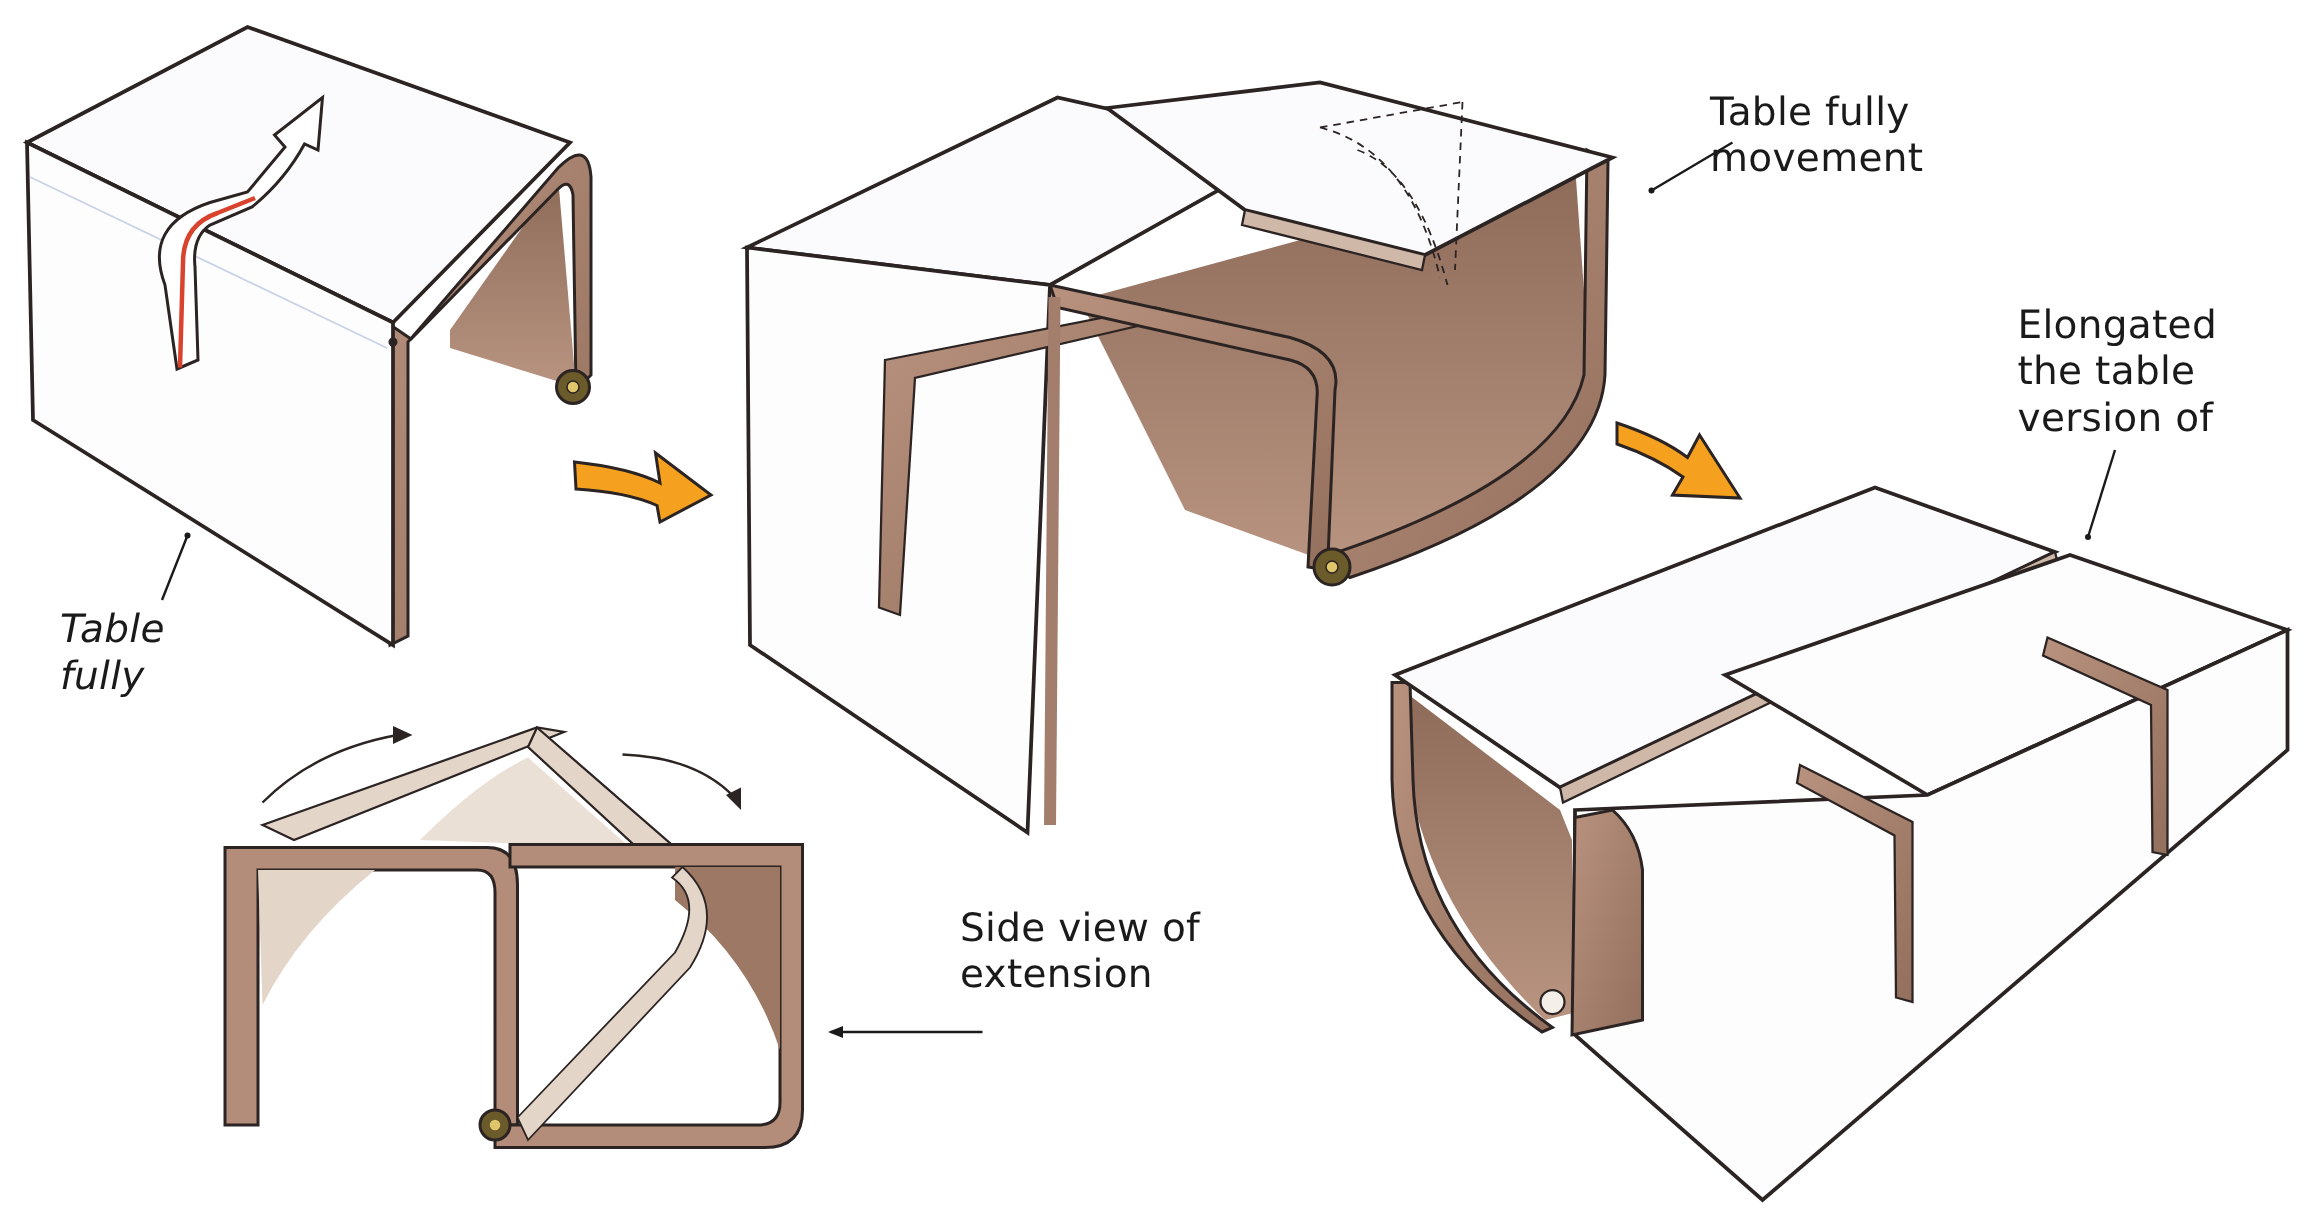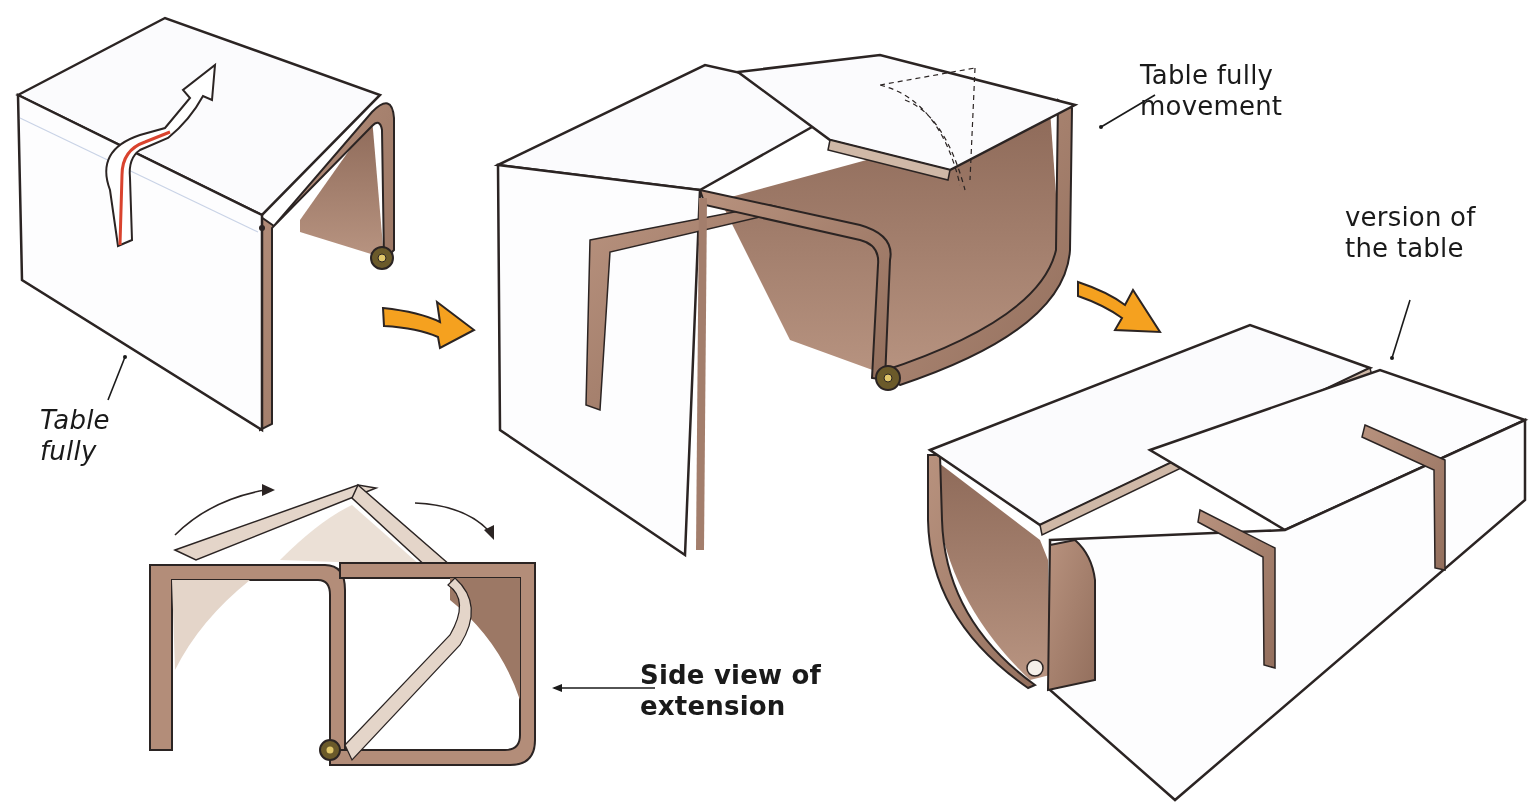--- a/index.html
+++ b/index.html
@@ -128,20 +128,21 @@
   <span>Table</span>
   <span>fully</span>
 </div>
 
 <div class="label" style="left:1140px; top:60px; width:180px;">
   <span>Table fully</span>
   <span>movement</span>
 </div>
 
 <div class="label" style="left:1345px; top:202px; width:165px;">
+  <span>Elongated</span>
+  <span>the table</span>
   <span>version of</span>
-  <span>the table</span>
 </div>
 
-<div class="label" style="left:640px; top:660px; width:185px;font-weight:bold;">
+<div class="label" style="left:640px; top:604px; width:185px;">
   <span>Side view of</span>
   <span>extension</span>
 </div>
 
 </body></html>

